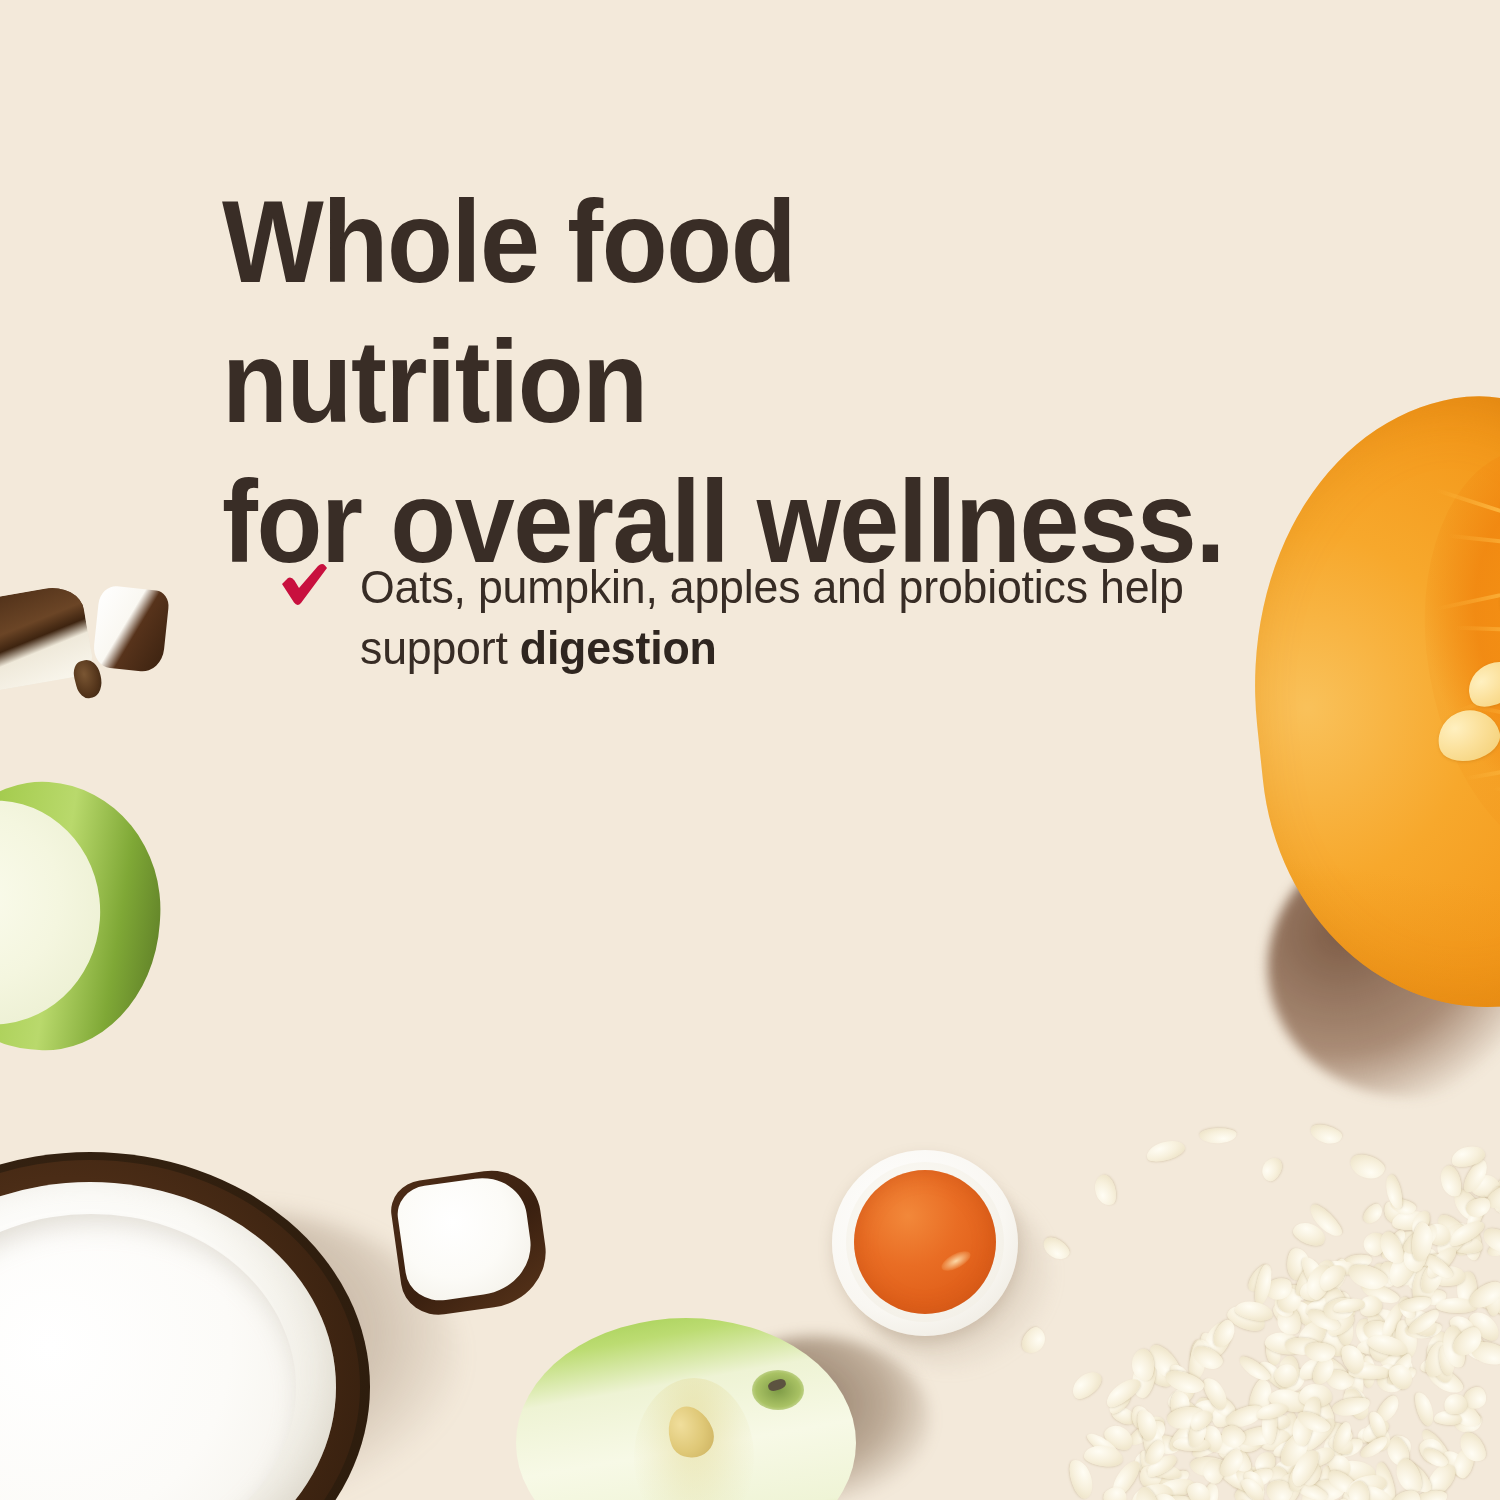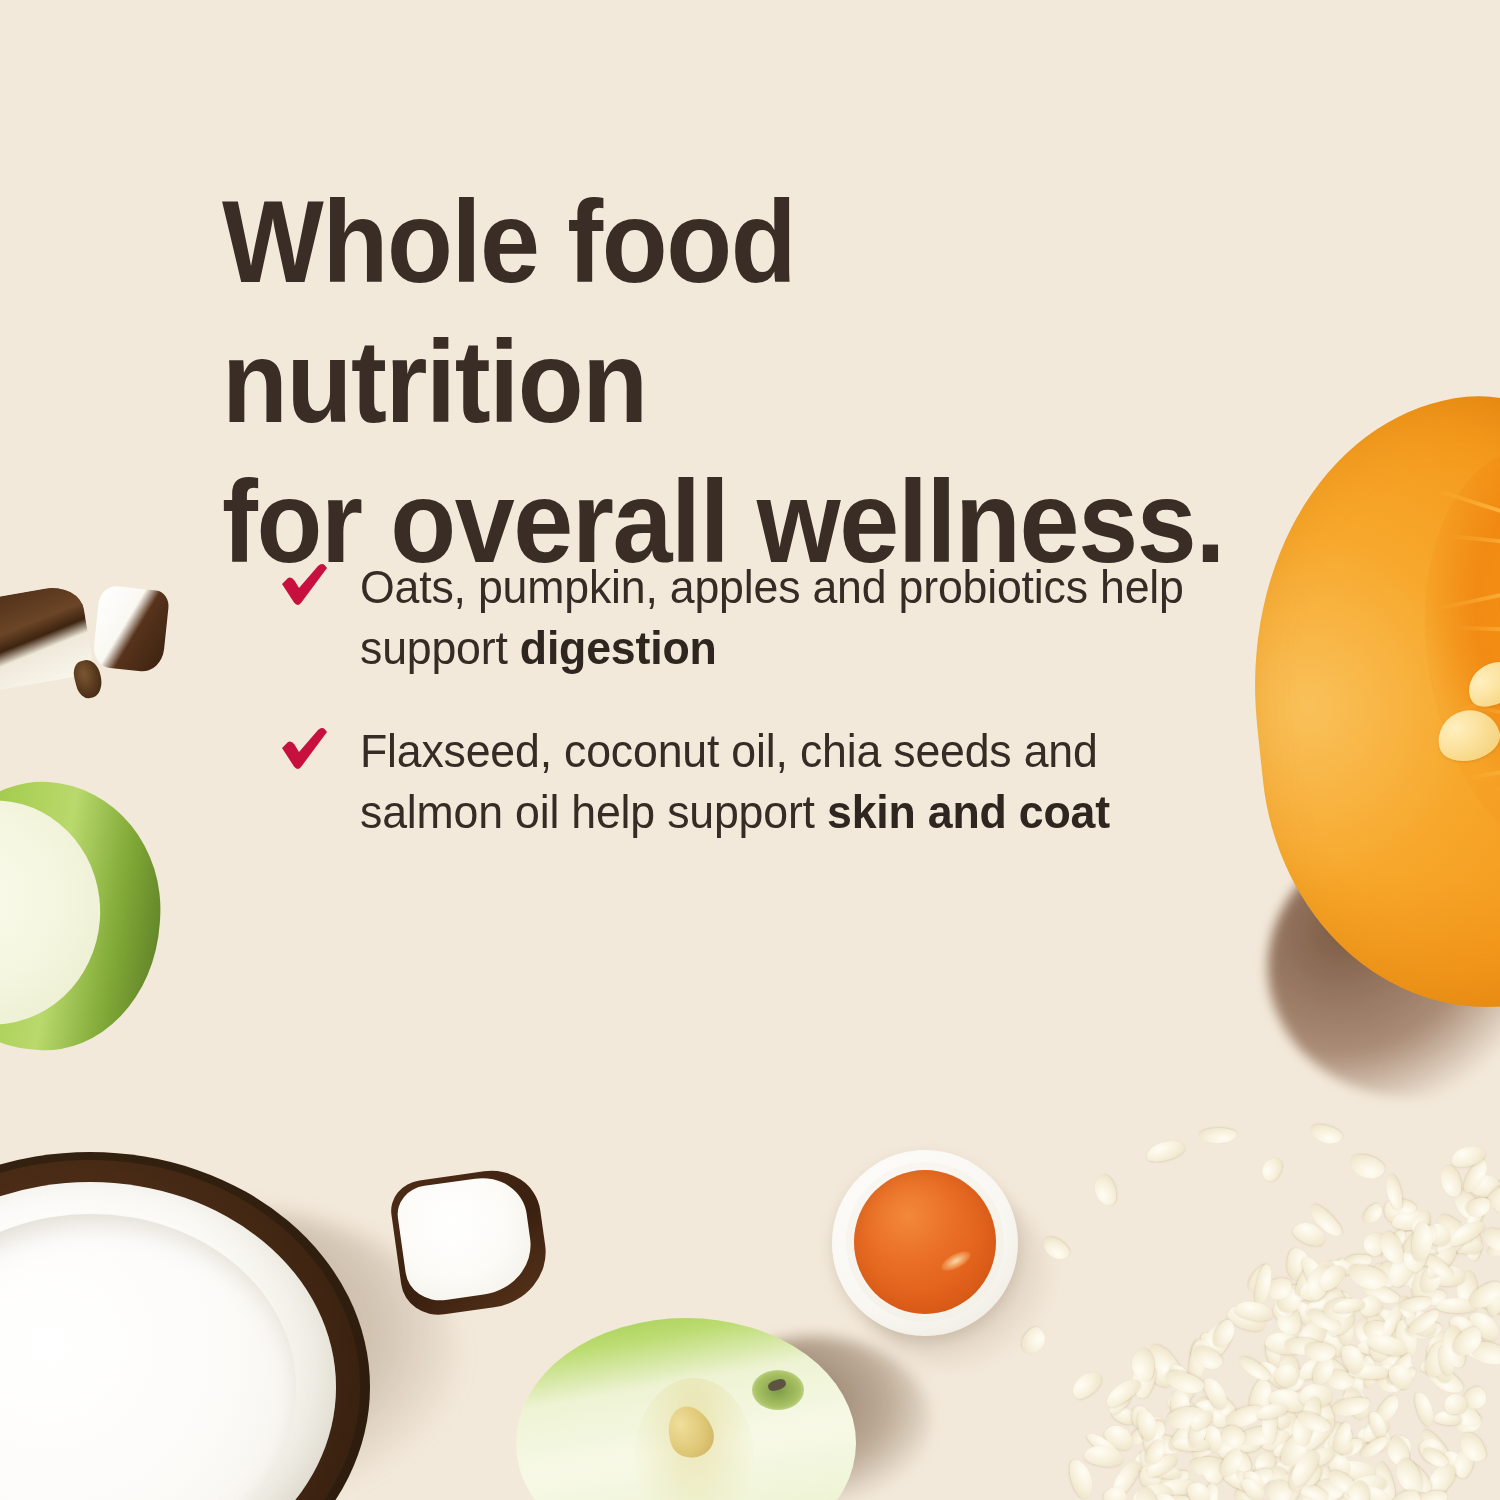--- a/index.html
+++ b/index.html
@@ -741,25 +741,17 @@
 
     <div class="bullet">
       <svg class="check-icon" viewBox="0 0 52 48">
         <path d="M4 22 L10 16 Q13.5 14.5 16.5 18.5 L21 26 L40 4 Q44 0.5 47 3.5 L49 6 L23 41 Q19.5 45 16 40.5 Z" fill="#C8103E"></path>
       </svg>
       <span class="bullet-text">
         <span>Oats, pumpkin, apples and probiotics help support </span><b>digestion</b>
       </span>
     </div>
 
-    <div class="bullet">
-      <svg class="check-icon" viewBox="0 0 52 48">
-        <path d="M4 22 L10 16 Q13.5 14.5 16.5 18.5 L21 26 L40 4 Q44 0.5 47 3.5 L49 6 L23 41 Q19.5 45 16 40.5 Z" fill="#C8103E"></path>
-      </svg>
-      <span class="bullet-text">
-        <span>Flaxseed, coconut oil, chia seeds and salmon oil help support </span><b>skin and coat</b>
-      </span>
-    </div>
 
 
   </div>
 
 </div>
 
 </body></html>

